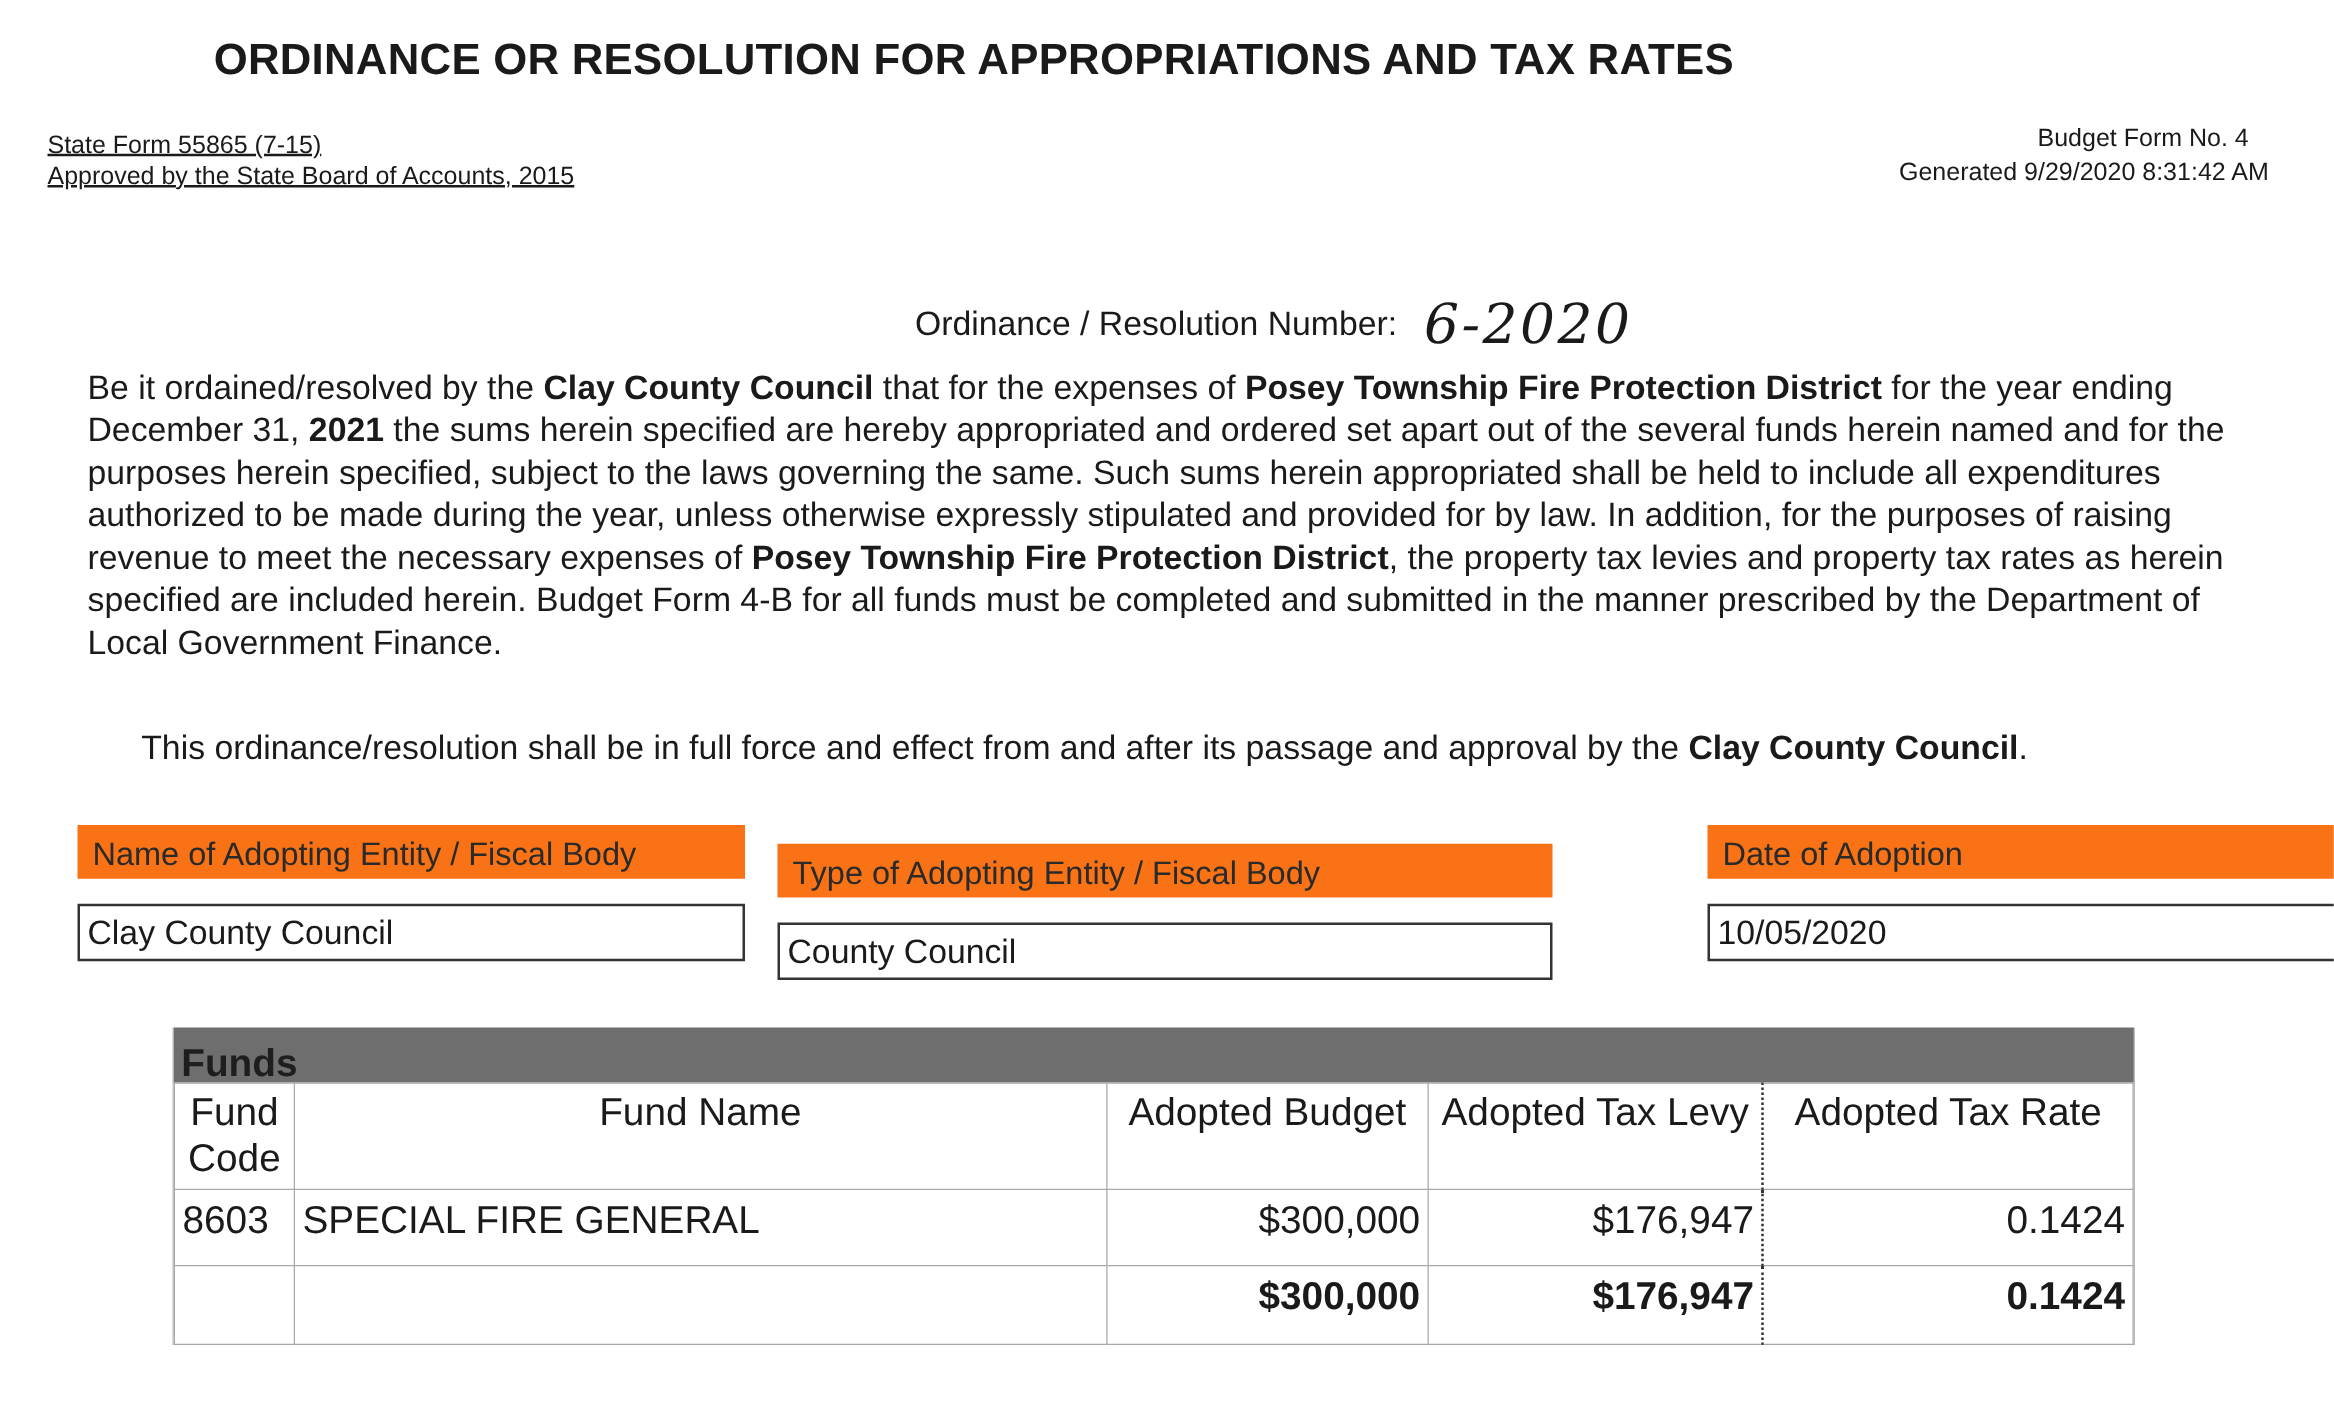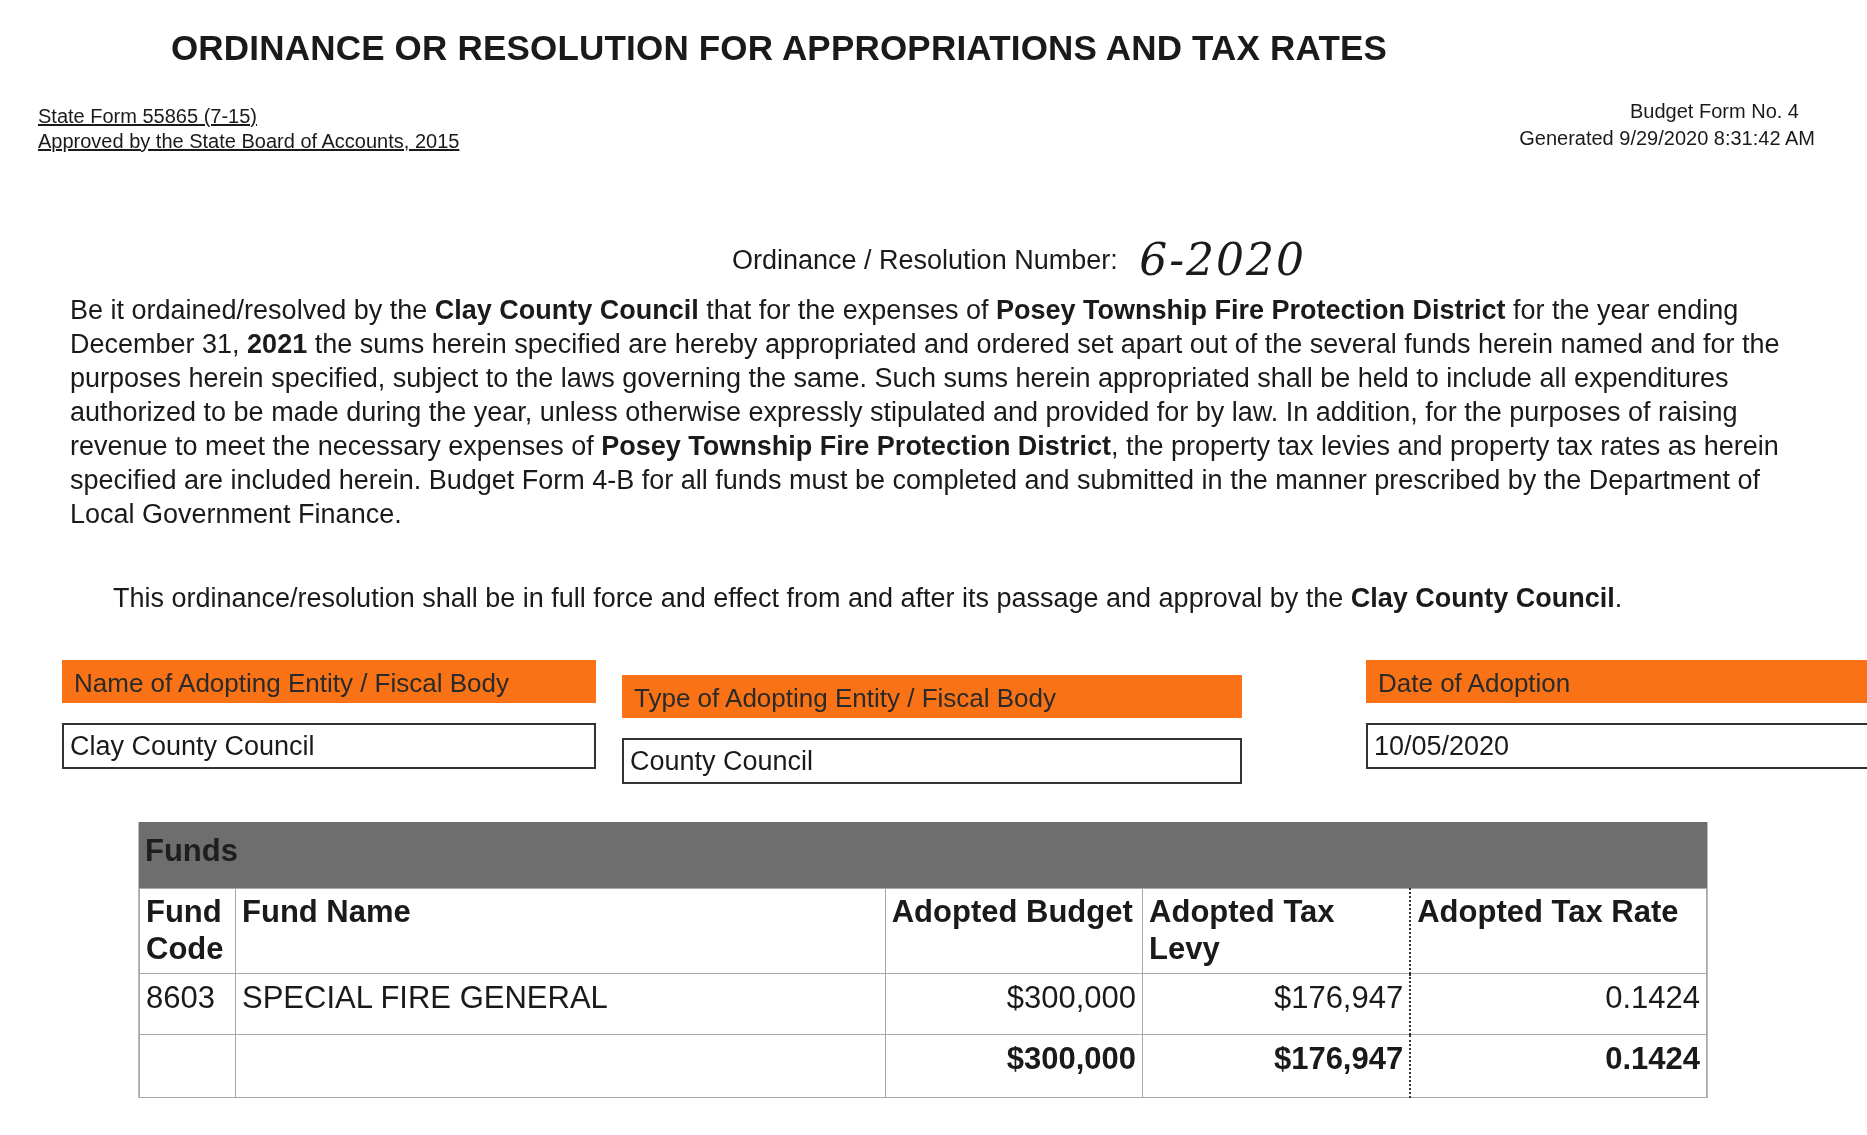--- a/index.html
+++ b/index.html
@@ -42,30 +42,30 @@
   .ent-value {
     margin-top: 20px; height: 46px; border: 2px solid #333; box-sizing: border-box;
     line-height: 42px; padding-left: 6px; font-size: 27px; background: #fff;
   }
 
   .funds {
     position: absolute; left: 138px; top: 822px; width: 1568px;
     border-left: 1px solid #bbb; border-right: 1px solid #bbb;
   }
   .funds-header {
-    background: #6e6e6e; height: 66px; line-height: 58px; padding-left: 6px;
+    background: #6e6e6e; height: 44px; line-height: 58px; padding-left: 6px;
     font-size: 31px; font-weight: bold; color: #1e1e1e;
   }
   table.funds-table { border-collapse: collapse; width: 100%; table-layout: fixed; }
   table.funds-table th, table.funds-table td {
     border: 1px solid #a8a8a8; padding: 4px 6px; vertical-align: top;
     font-size: 31px;
   }
   table.funds-table th {
-    text-align: left; font-weight: bold; line-height: 37px; height: 76px; margin-left: 28px;
+    text-align: center; font-weight: normal; line-height: 37px; height: 76px; margin-left: 28px;
   }
   table.funds-table td { height: 52px; line-height: 40px; }
   td.num { text-align: right; }
   tr.total td { font-weight: bold; height: 54px; }
   .col-code { width: 94px; }
   .col-name { width: 636px; }
   .col-budget { width: 252px; }
   .col-levy { width: 262px; }
   .col-rate { width: 290px; }
   th.dotted-left, td.dotted-left { border-left: 2px dotted #333 !important; }

